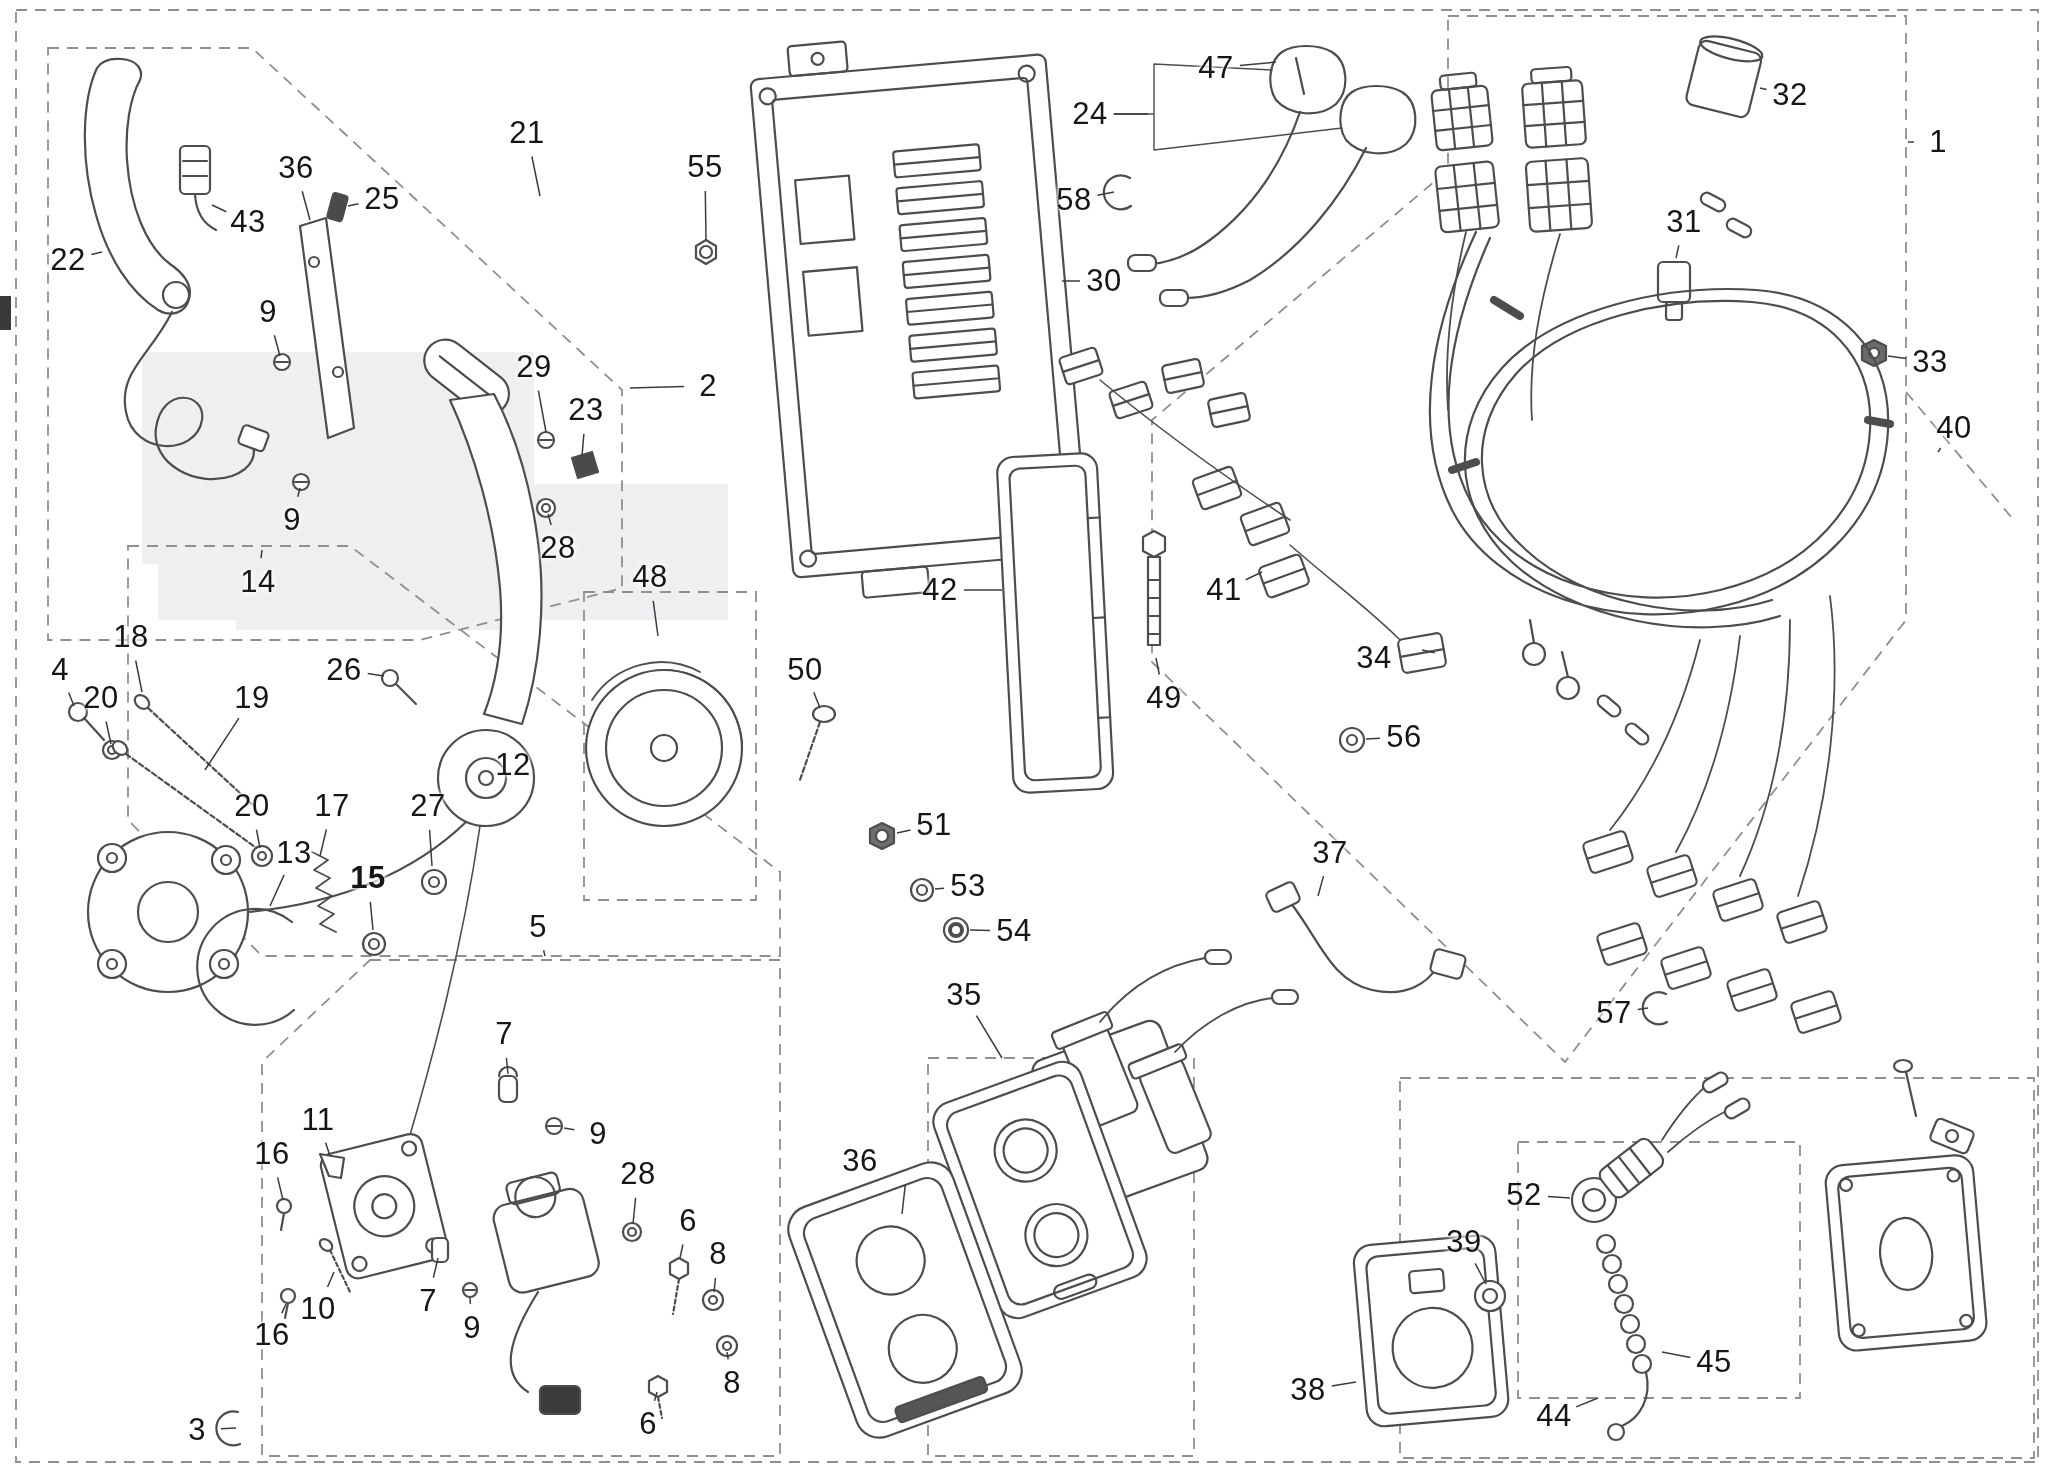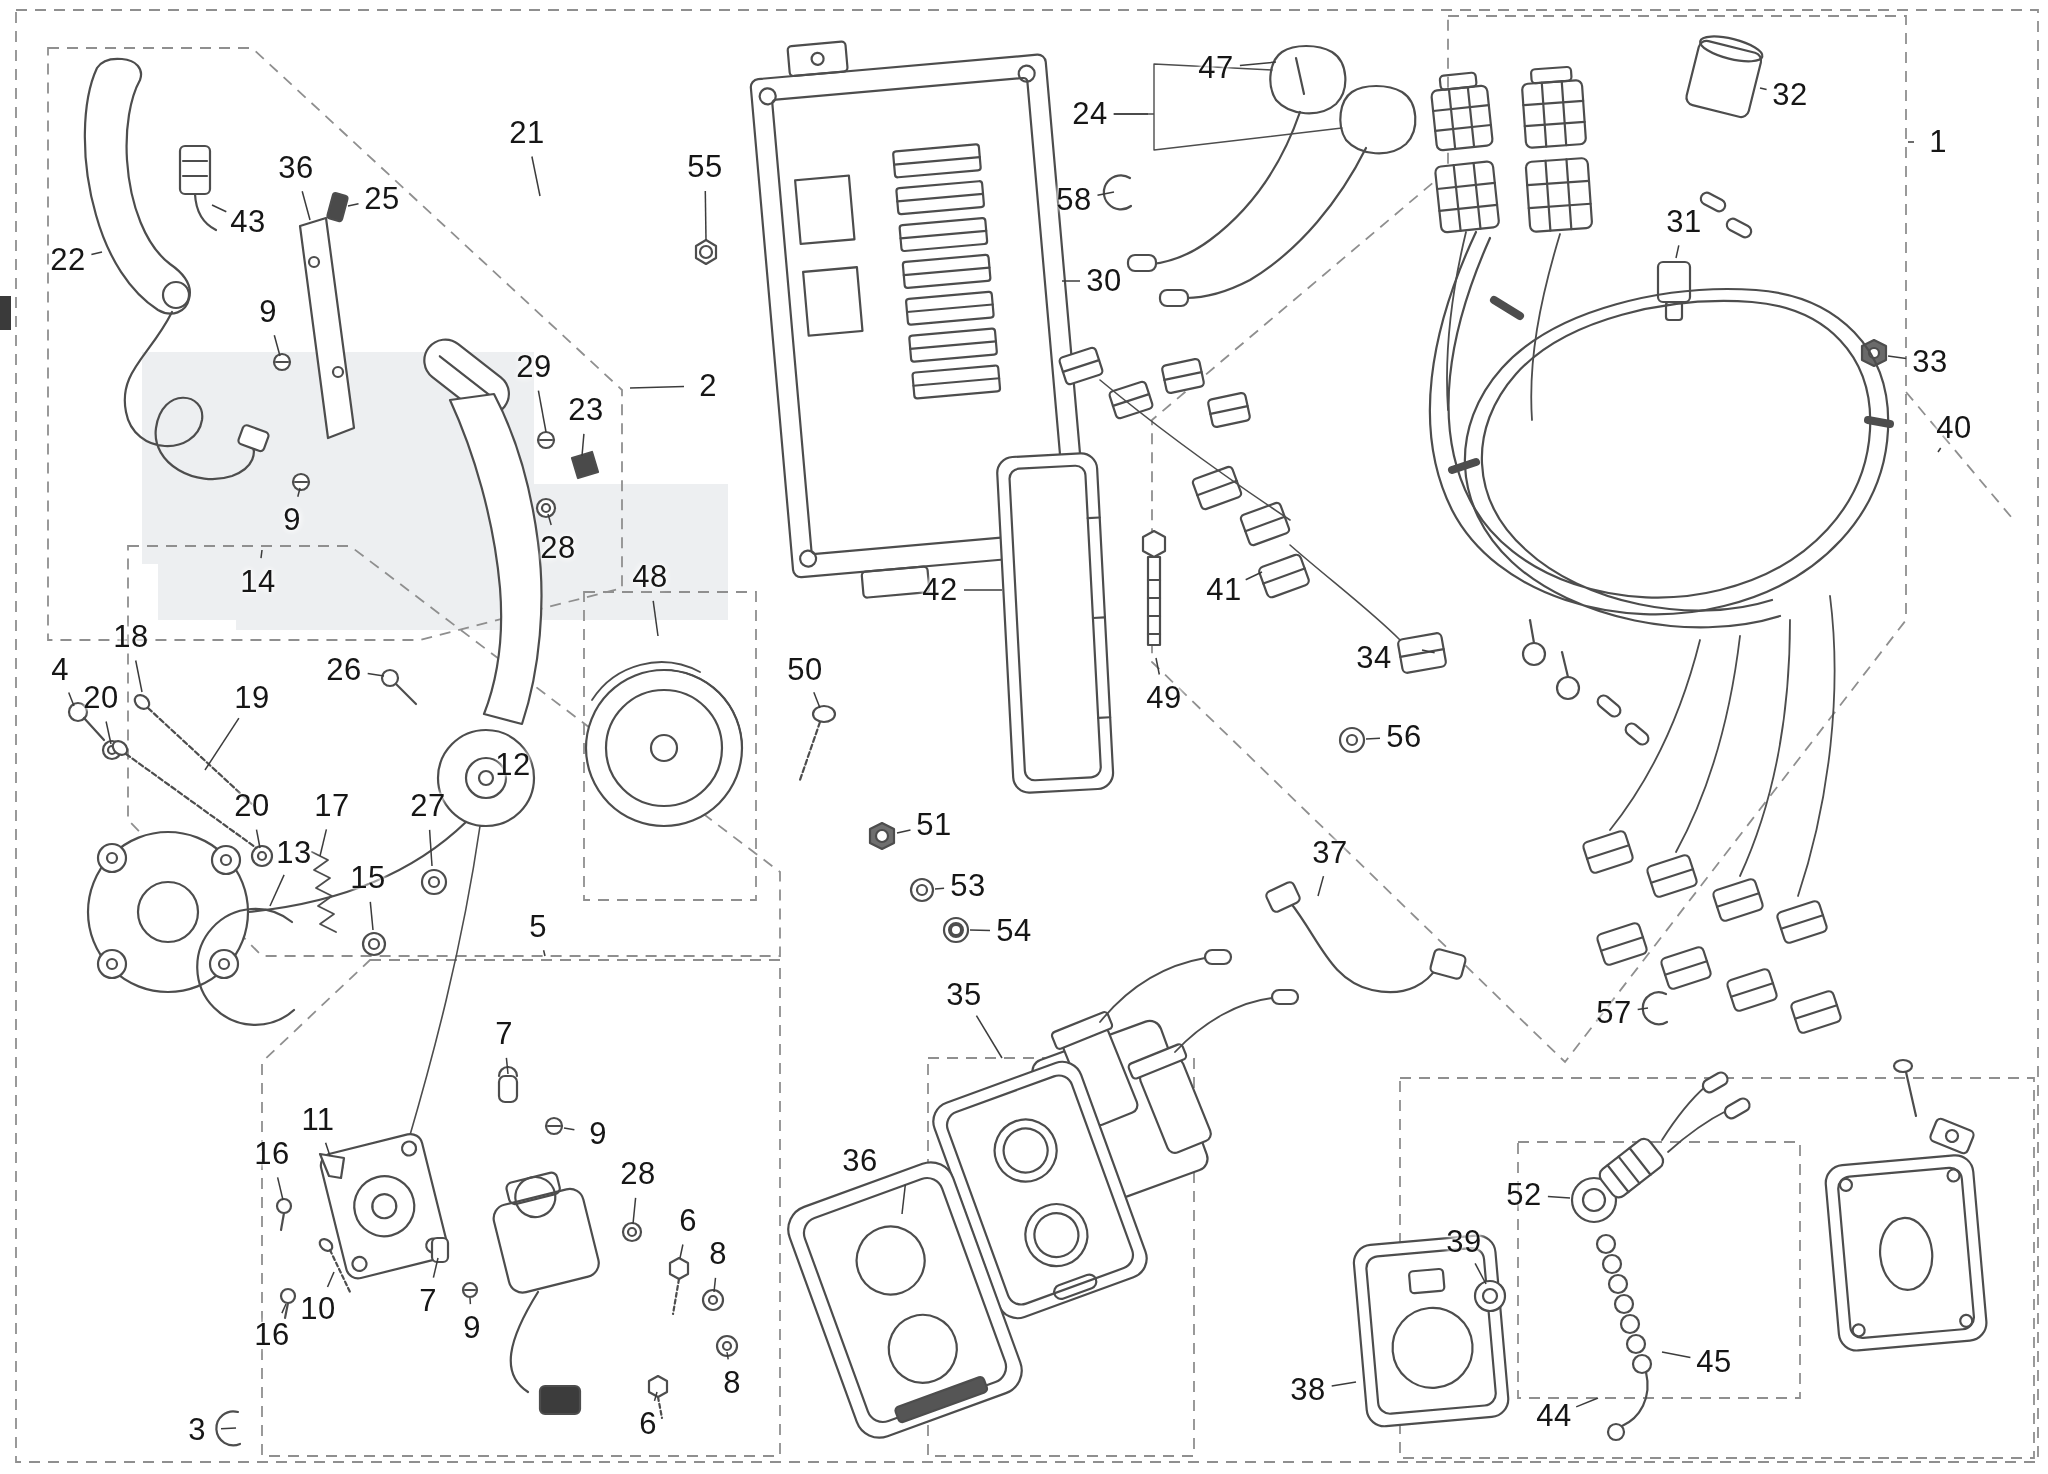--- a/index.html
+++ b/index.html
@@ -576,21 +576,21 @@
       <div class="part-label" style="left: 252px; top: 698px;">19</div>
       <div class="part-label" style="left: 1164px; top: 698px;">49</div>
       <div class="part-label" style="left: 1404px; top: 737px;">56</div>
       <div class="part-label" style="left: 513px; top: 765px;">12</div>
       <div class="part-label" style="left: 252px; top: 806px;">20</div>
       <div class="part-label" style="left: 332px; top: 806px;">17</div>
       <div class="part-label" style="left: 428px; top: 806px;">27</div>
       <div class="part-label" style="left: 934px; top: 825px;">51</div>
       <div class="part-label" style="left: 294px; top: 853px;">13</div>
       <div class="part-label" style="left: 1330px; top: 853px;">37</div>
-      <div class="part-label" style="left: 368px; top: 878px;">15</div>
+      <div class="part-label" style="left: 368px; top: 878px; font-weight: bold;">15</div>
       <div class="part-label" style="left: 968px; top: 886px;">53</div>
       <div class="part-label" style="left: 538px; top: 927px;">5</div>
       <div class="part-label" style="left: 1014px; top: 931px;">54</div>
       <div class="part-label" style="left: 964px; top: 995px;">35</div>
       <div class="part-label" style="left: 1614px; top: 1013px;">57</div>
       <div class="part-label" style="left: 504px; top: 1034px;">7</div>
       <div class="part-label" style="left: 318px; top: 1120px;">11</div>
       <div class="part-label" style="left: 598px; top: 1134px;">9</div>
       <div class="part-label" style="left: 272px; top: 1154px;">16</div>
       <div class="part-label" style="left: 860px; top: 1161px;">36</div>

